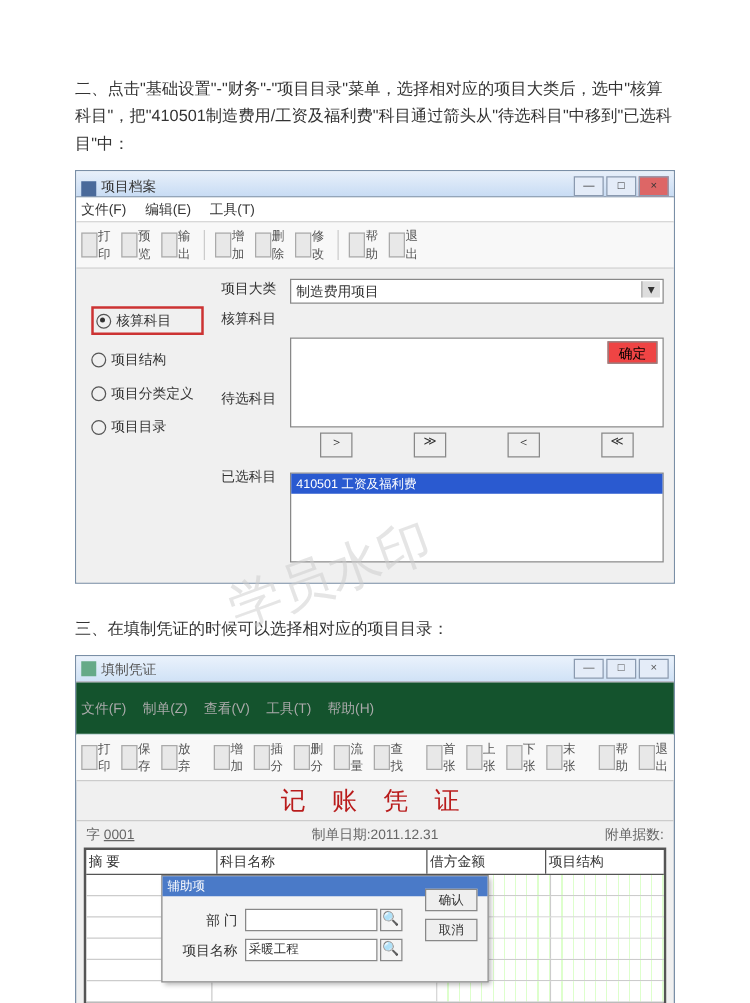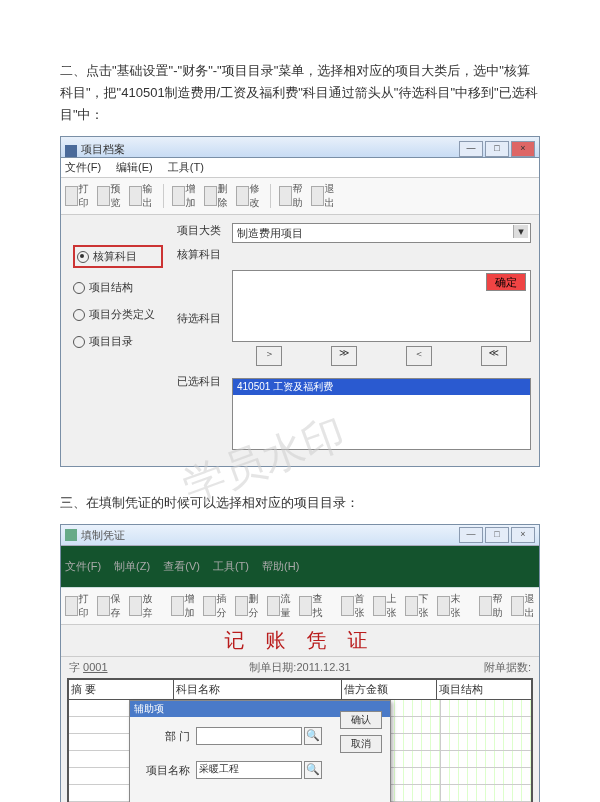--- a/index.html
+++ b/index.html
@@ -45,21 +45,21 @@
 .ghead div{border-right:1px solid #555;padding:2px}
 .gh1{width:100px}.gh2{flex:1}.gh3{width:90px}.gh4{width:90px;border-right:none!important}
 .grow{display:flex;border-bottom:1px solid #ccc;height:16px;font-size:10px}
 .grow div{border-right:1px solid #ccc}
 .gc3,.gc4{width:90px;background:repeating-linear-gradient(90deg,#fff,#fff 8px,#dfc 8px,#dfc 9px)}
 .gc4{border-right:none!important}
 .gc1{width:100px}.gc2{flex:1}
 .dialog{position:absolute;top:20px;left:60px;width:260px;border:1px solid #888;background:#f4f4f4;box-shadow:2px 2px 4px rgba(0,0,0,.3)}
 .dlgtitle{background:#4a7ac8;color:#fff;font-size:10px;padding:1px 4px}
 .dlgbody{padding:10px;font-size:11px}
-.dlgrow{display:flex;align-items:center;margin-bottom:16px}
+.dlgrow{display:flex;align-items:center;margin-bottom:6px}
 .dlgrow label{width:50px;text-align:right;margin-right:6px}
 .dlginput{width:100px;height:16px;border:1px solid #888;background:#fff;padding:0 2px;font-size:10px}
 .luk{width:16px;height:16px;border:1px solid #888;margin-left:2px;text-align:center;line-height:14px;color:#36c}
 .dlgbtns{position:absolute;right:8px;top:10px}
 .dlgbtns div{border:1px solid #888;background:#efefef;font-size:10px;padding:1px 10px;margin-bottom:6px;text-align:center}
 .botrow{display:flex;font-size:10px;padding:2px 8px;border-top:1px solid #aaa}
 .botrow div{margin-right:20px}
 .wm{position:absolute;font-size:42px;color:#ccc;transform:rotate(-20deg);pointer-events:none;opacity:.5;font-family:KaiTi}
 </style>
 </head>

